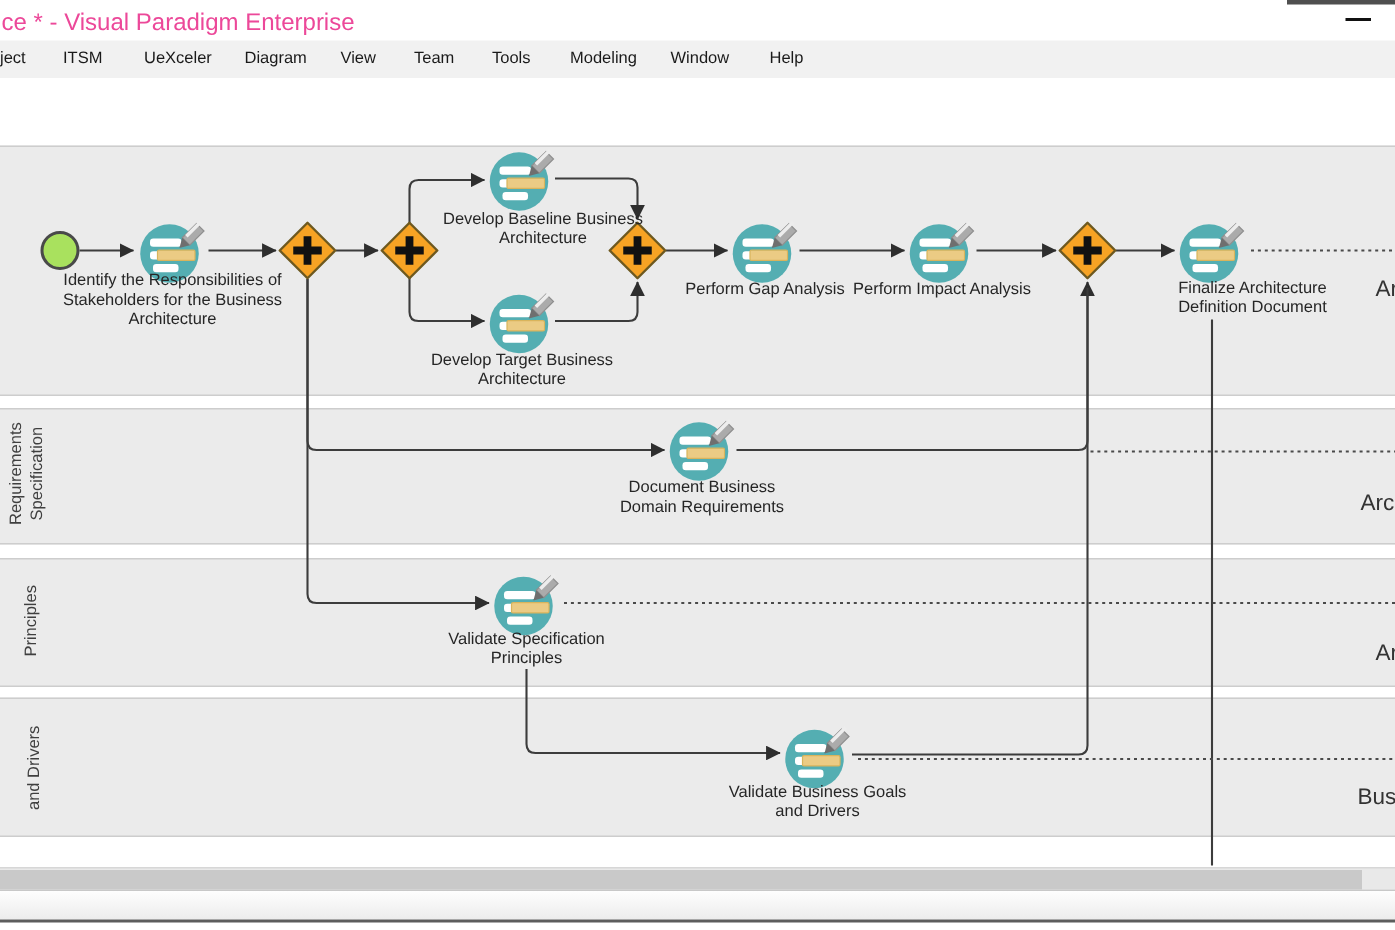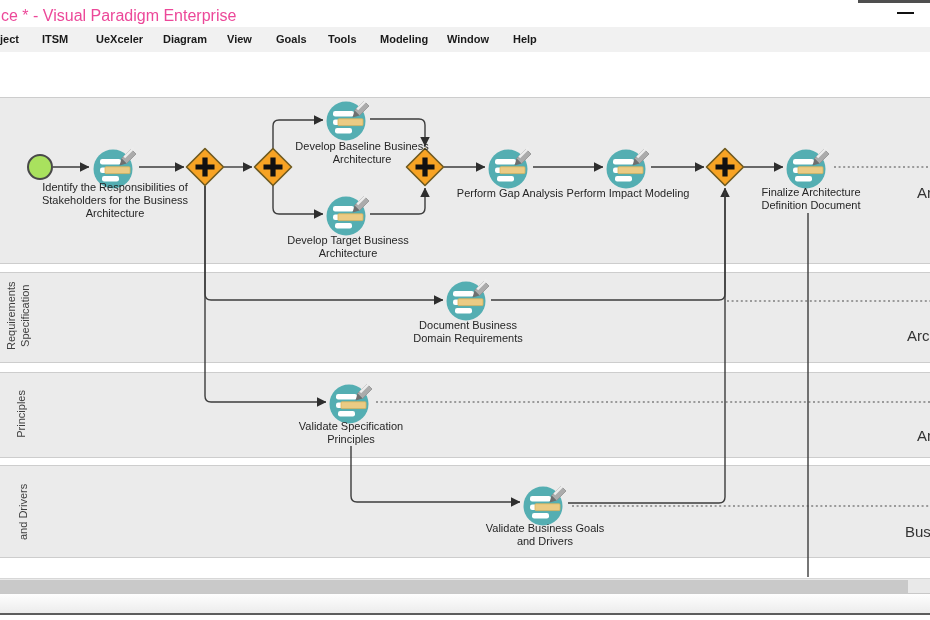--- a/index.html
+++ b/index.html
@@ -8,21 +8,21 @@
 
   
   .titlebar { position:absolute; top:0; left:0; width:930px; height:27px; background:#fff; }
   .title-text { position:absolute; left:1px; top:7px; font-size:16px; color:#ec4899; white-space:nowrap; }
   .topright-strip { position:absolute; left:858px; top:0; width:72px; height:3px; background:#4f4f4f; }
   .minimize-btn { position:absolute; left:888px; top:4px; width:32px; height:18px; }
   .minimize-glyph { position:absolute; left:9px; top:8px; width:17px; height:2px; background:#111; }
 
   
   .menubar { position:absolute; top:27px; left:0; width:930px; height:25px; background:#f1f1f1; }
-  .menu-item { position:absolute; top:6px; font-size:11px; color:#1a1a1a; white-space:nowrap; cursor:default;font-weight:bold; }
+  .menu-item { position:absolute; top:6px; font-size:11px; color:#1a1a1a; white-space:nowrap; cursor:default; }
 
   
   .crumb-bar { position:absolute; top:52px; left:0; width:930px; height:27px; background:#efefef; }
   .crumb-bar::after { content:""; position:absolute; left:0; top:25px; width:930px; height:2px; background:#9d9d9d; }
   .crumb-tab { position:absolute; left:-8px; top:1px; }
   .crumb-text { position:absolute; left:1px; top:6px; font-size:12.5px; color:#8a8a8a; white-space:nowrap; }
 
   
   .canvas-bg { position:absolute; top:79px; left:0; width:930px; height:499px; background:#ffffff; }
   .lane { position:absolute; left:0; width:930px; background:#ebebeb;
@@ -81,21 +81,21 @@
       <div class="minimize-glyph"></div>
     </div>
   </div>
 
   <div class="menubar">
     <span class="menu-item" style="left:0px">ject</span>
     <span class="menu-item" style="left:42px">ITSM</span>
     <span class="menu-item" style="left:96px">UeXceler</span>
     <span class="menu-item" style="left:163px">Diagram</span>
     <span class="menu-item" style="left:227px">View</span>
-    <span class="menu-item" style="left:276px">Goals</span>
+    <span class="menu-item" style="left:276px">Team</span>
     <span class="menu-item" style="left:328px">Tools</span>
     <span class="menu-item" style="left:380px">Modeling</span>
     <span class="menu-item" style="left:447px">Window</span>
     <span class="menu-item" style="left:513px">Help</span>
   </div>
 
 
   <div class="canvas-bg"></div>
 
   <div class="lane" style="top:97px;height:167px"></div>
@@ -181,28 +181,28 @@
         <use href="#task-icon" xlink:href="#task-icon"></use>
       </svg>
   </div>
   <div class="tlabel" style="left:425px;top:187px">Perform Gap Analysis</div>
 
   <div class="task" style="left:605px;top:144px">
     <svg width="46" height="46">
         <use href="#task-icon" xlink:href="#task-icon"></use>
       </svg>
   </div>
-  <div class="tlabel" style="left:543px;top:187px">Perform Impact Modeling</div>
+  <div class="tlabel" style="left:543px;top:187px">Perform Impact Analysis</div>
 
   <div class="task" style="left:785px;top:144px">
     <svg width="46" height="46">
         <use href="#task-icon" xlink:href="#task-icon"></use>
       </svg>
   </div>
-  <div class="tlabel" style="left:726px;top:186px">Finalize Architecture
+  <div class="tlabel" style="left:750px;top:186px">Finalize Architecture
 Definition Document</div>
 
   <div class="task" style="left:445px;top:276px">
     <svg width="46" height="46">
         <use href="#task-icon" xlink:href="#task-icon"></use>
       </svg>
   </div>
   <div class="tlabel" style="left:383px;top:319px">Document Business
 Domain Requirements</div>
 

